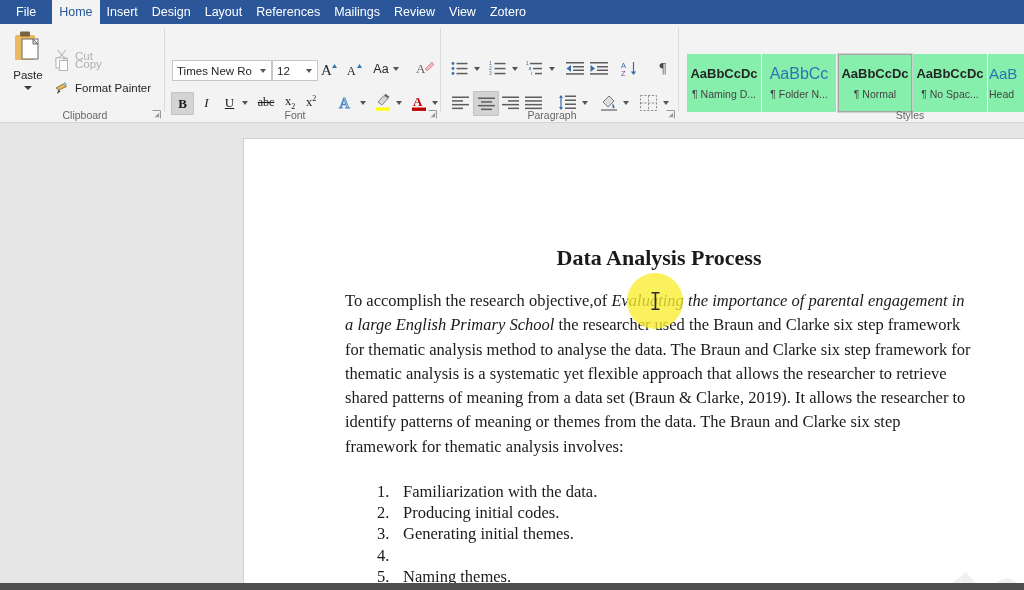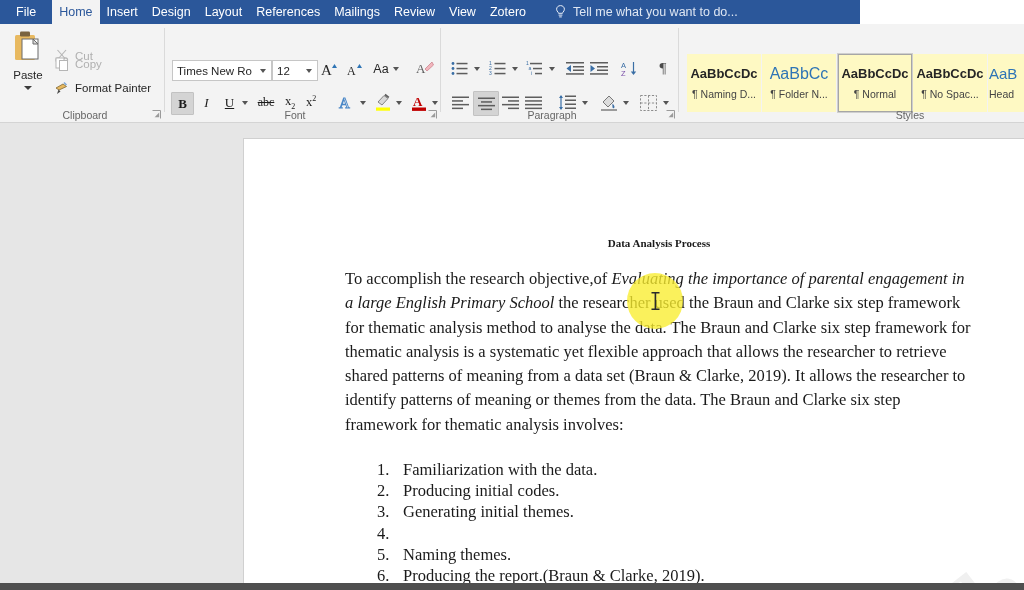--- a/index.html
+++ b/index.html
@@ -18,21 +18,21 @@
     position: relative;
     width: 1024px;
     height: 590px;
     overflow: hidden;
   }
 
   
   .tabbar {
     position: absolute;
     top: 0; left: 0;
-    width: 860px;
+    width: 1024px;
     height: 24px;
     background: #2b579a;
     display: flex;
     align-items: stretch;
   }
   .tab {
     color: #ffffff;
     font-size: 12.5px;
     line-height: 24px;
     padding: 0 7px;
@@ -186,21 +186,21 @@
     border-right: 3.5px solid transparent;
     border-top: 4px solid #555;
   }
 
   
   .style-card {
     position: absolute;
     top: 30px;
     width: 72px;
     height: 56px;
-    background: #fef9c3;
+    background: #86efac;
     border: 1px solid transparent;
     display: flex;
     flex-direction: column;
     align-items: center;
     justify-content: center;
     cursor: default;
     overflow: hidden;
   }
   .style-card.sel {
     border: 1px solid #a6a6a6;
@@ -251,22 +251,22 @@
   .doc-body {
     position: absolute;
     left: 101px; top: 98px;
     width: 628px;
     font-family: "Liberation Serif", serif;
     color: #1a1a1a;
   }
   .doc-title {
     text-align: center;
     font-weight: bold;
-    font-size: 11px;
-    margin: 0 0 18px 0;
+    font-size: 22px;
+    margin: 8px 0 18px 0;
   }
   .doc-para {
     font-size: 16.5px;
     line-height: 1.47;
     text-align: left;
     margin: 0;
   }
   .doc-para em { font-style: italic; }
   .doc-list {
     margin: 22px 0 0 0;
@@ -328,30 +328,20 @@
     <div class="tab file">File</div>
     <div class="tab active">Home</div>
     <div class="tab">Insert</div>
     <div class="tab">Design</div>
     <div class="tab">Layout</div>
     <div class="tab">References</div>
     <div class="tab">Mailings</div>
     <div class="tab">Review</div>
     <div class="tab">View</div>
     <div class="tab">Zotero</div>
-    <div class="tellme">
-      <span class="bulb">
-        <svg width="11" height="14" viewBox="0 0 11 14">
-          <path d="M5.5 0.6C3.2 0.6 1.6 2.2 1.6 4.2c0 1.4 0.7 2.2 1.4 3 0.3 0.4 0.5 0.7 0.5 1.1h4c0-0.4 0.2-0.7 0.5-1.1 0.7-0.8 1.4-1.6 1.4-3C9.4 2.2 7.8 0.6 5.5 0.6z" fill="none" stroke="#e8eef8" stroke-width="1"></path>
-          <rect x="3.6" y="9.6" width="3.8" height="1" fill="#e8eef8"></rect>
-          <rect x="4.2" y="11.4" width="2.6" height="1" fill="#e8eef8"></rect>
-        </svg>
-      </span>
-      <span>Tell me what you want to do...</span>
-    </div>
   </div>
 
   <div class="ribbon">
     <div class="ribbon-inner">
 
       <div class="paste-btn">
         <span class="paste-icon">
           <svg width="34" height="34" viewBox="0 0 34 34">
             <rect x="4" y="5" width="20" height="25" rx="1.5" fill="#e8b960"></rect>
             <rect x="9" y="1.5" width="10" height="5" rx="1.2" fill="#7a6340"></rect>

